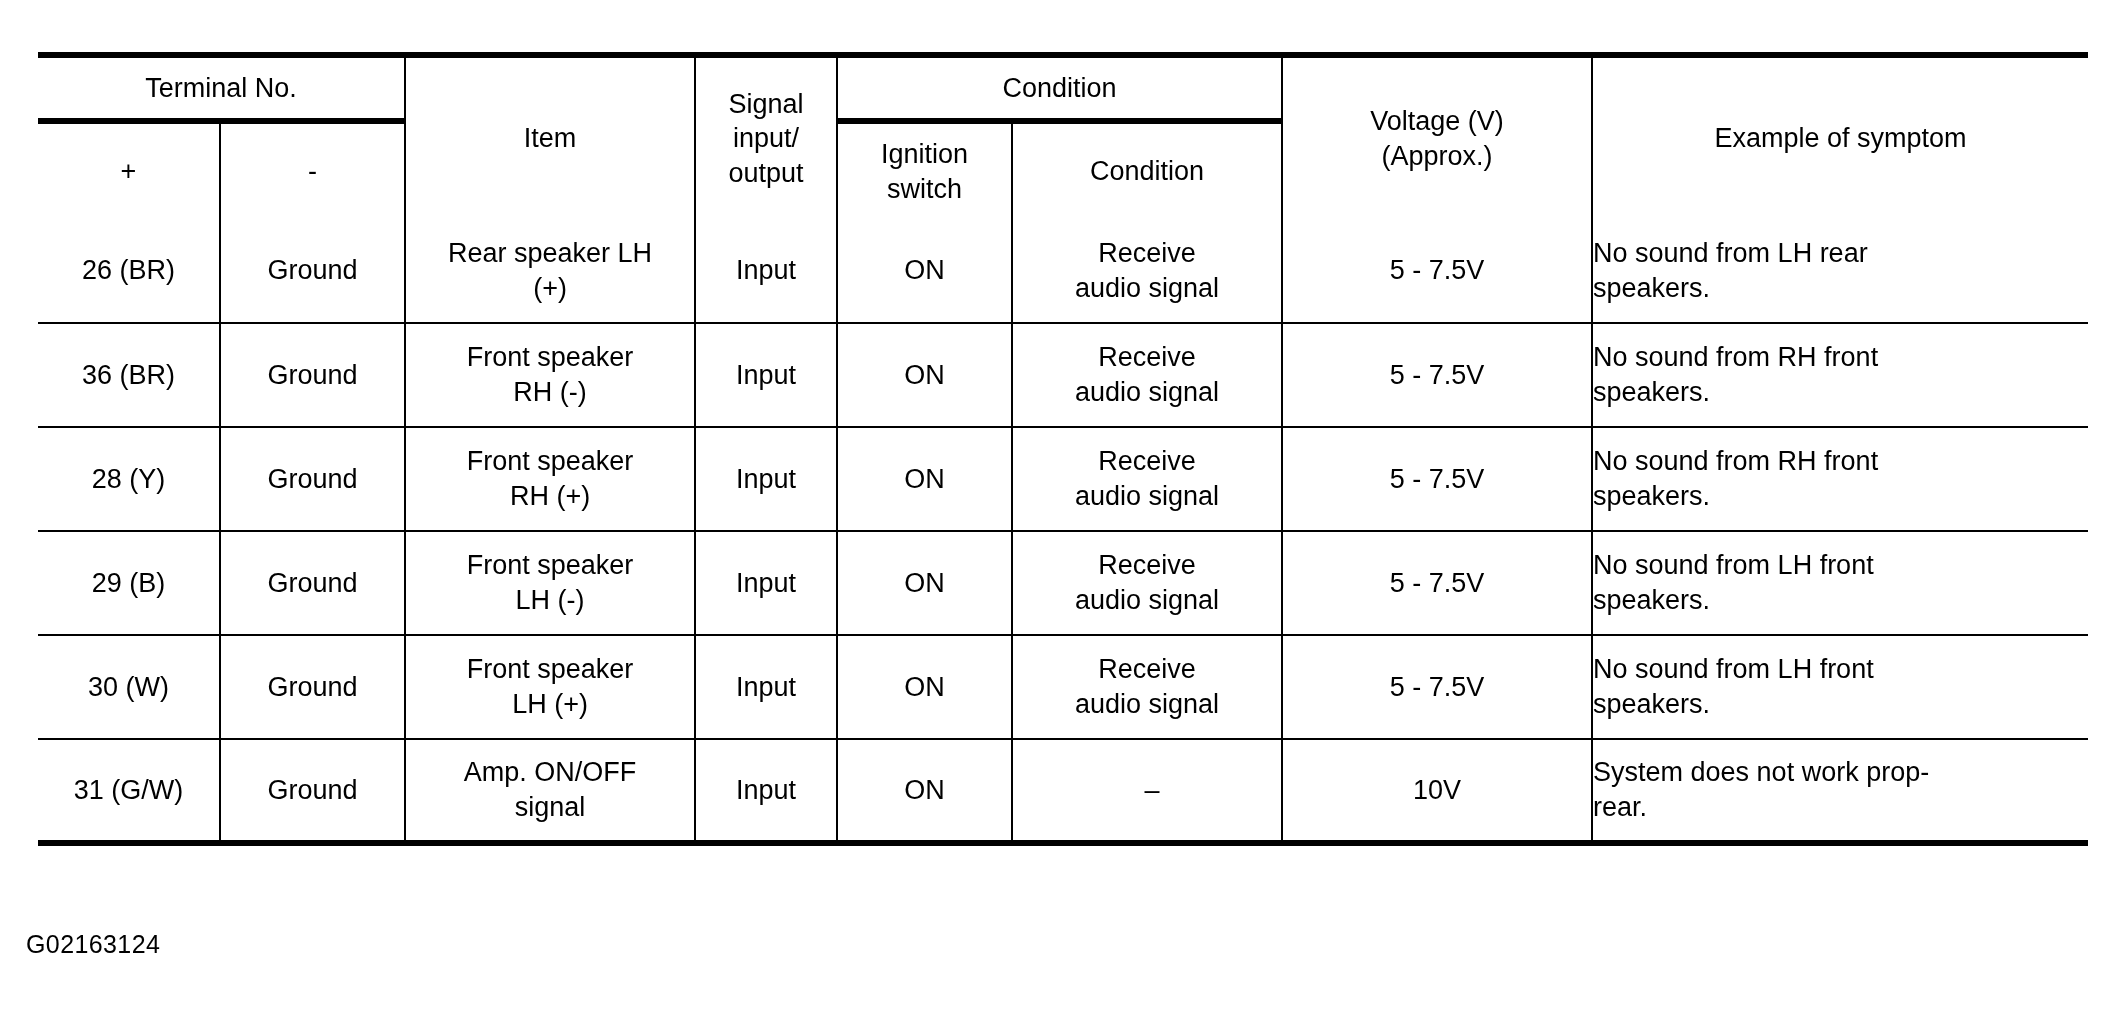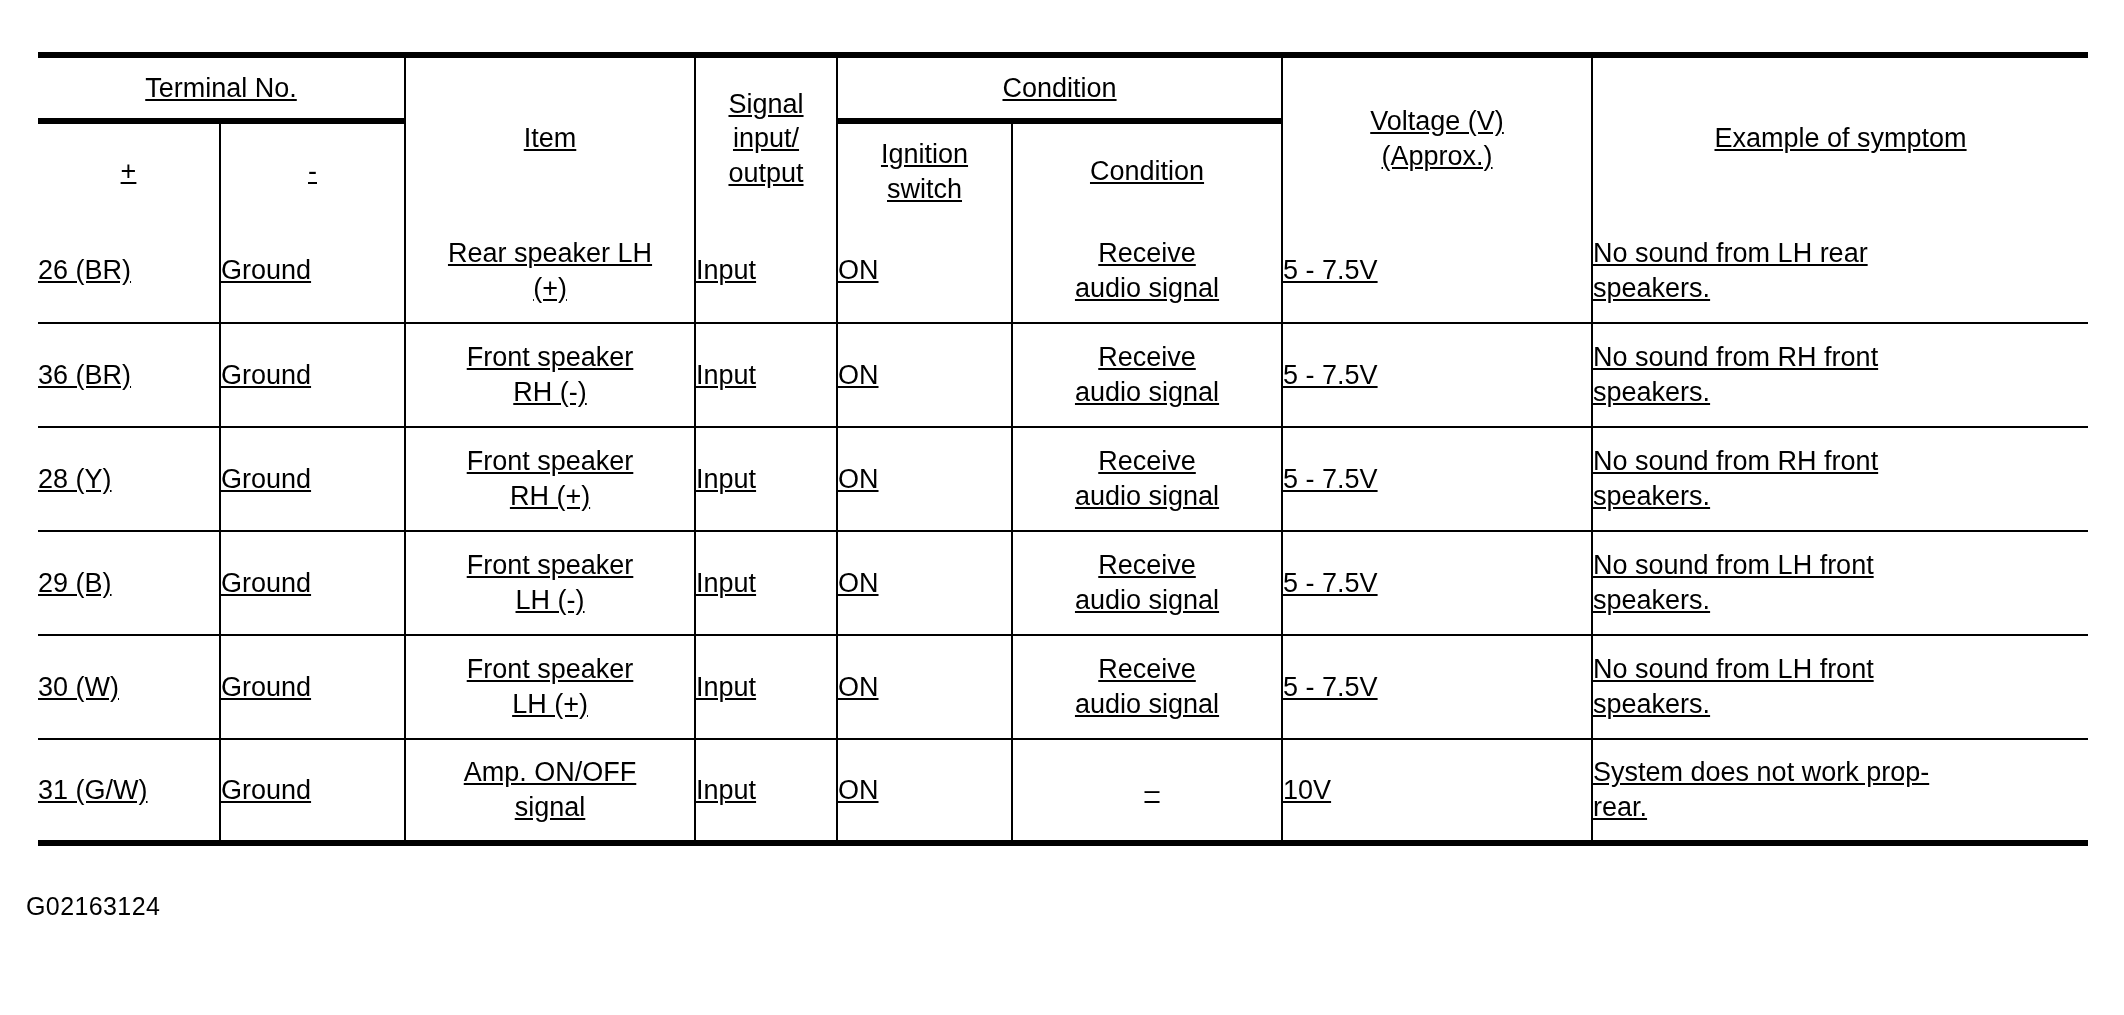--- a/index.html
+++ b/index.html
@@ -22,21 +22,20 @@
     height: 1015px;
     box-sizing: border-box;
   }
 
   
   .table-wrap {
     position: absolute;
     left: 38px;
     top: 52px;
     width: 2050px;
-    text-decoration: underline;
   }
 
   table.spec {
     border-collapse: collapse;
     table-layout: fixed;
     width: 2050px;
     font-size: 27px;
     line-height: 1.28;
   }
 
@@ -68,20 +67,21 @@
   .c-signal { width: 142px; }
   .c-ign    { width: 175px; }
   .c-oper   { width: 270px; }
   .c-volt   { width: 310px; }
   .c-symp   { width: 496px; }
 
   
   td.cell {
     height: 104px;
     padding: 6px 10px;
+    text-align: center;
     vertical-align: middle;
   }
   td.cell-left {
     text-align: left;
     padding-left: 22px;
   }
   td.cell-item {
     text-align: center;
     padding-left: 18px;
     padding-right: 6px;
@@ -92,21 +92,21 @@
   tr.hrow2 td { height: 98px; }
 
   .hdr-tall {
     padding: 4px 4px;
   }
 
   
   .caption {
     position: absolute;
     left: 26px;
-    top: 892px;
+    top: 930px;
     font-size: 25px;
     letter-spacing: 0.4px;
   }
 </style>
 </head>
 <body>
 
 <div id="page">
 
   <div class="table-wrap">

